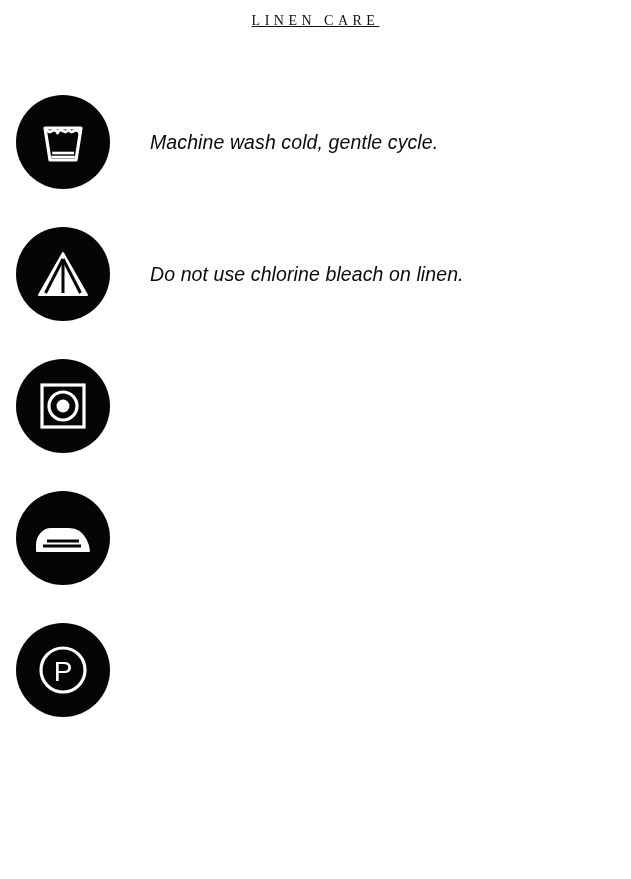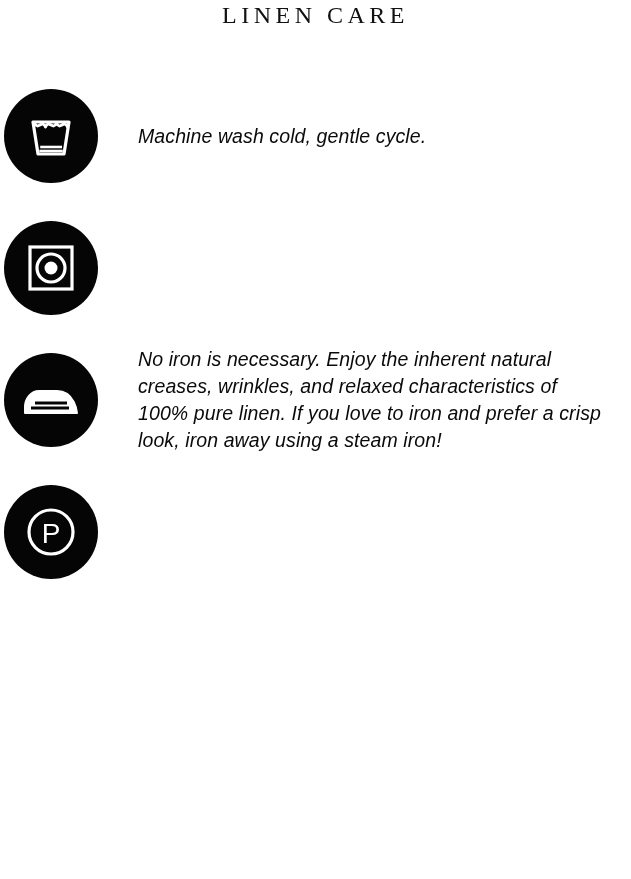--- a/index.html
+++ b/index.html
@@ -18,38 +18,39 @@
   .page {
     width: 631px;
     height: 879px;
     box-sizing: border-box;
     padding: 0;
     position: relative;
   }
   .title {
     text-align: center;
     font-family: "Liberation Serif", serif;
-    font-size: 24px;
+    font-size: 14px;
     letter-spacing: 4.5px;
     text-transform: uppercase;
     color: #111111;
-    padding-top: 2px;
+    padding-top: 8px;
     line-height: 26px;
     font-weight: 400;
+    text-decoration: underline;
   }
   .care-list {
     margin-top: 42px;
     display: flex;
     flex-direction: column;
   }
   .care-row {
     display: flex;
     align-items: center;
     min-height: 132px;
-    padding-left: 4px;
+    padding-left: 16px;
   }
   .icon-wrap {
     width: 94px;
     min-width: 94px;
     height: 94px;
     border-radius: 50%;
     background: #050505;
     display: flex;
     align-items: center;
     justify-content: center;
@@ -81,40 +82,50 @@
         <svg width="60" height="60" viewBox="0 0 60 60">
           <path d="M12 16 L48 16 L43 48 L17 48 Z" fill="none" stroke="#ffffff" stroke-width="3.2" stroke-linejoin="round"></path>
           <path d="M13.5 17 C17 25, 21 13, 24.5 21 C28 13, 32 25, 35.5 17 C39 25, 43 13, 46.5 21" fill="none" stroke="#ffffff" stroke-width="3" stroke-linecap="round" stroke-linejoin="round"></path>
           <line x1="19.2" y1="41" x2="41" y2="41" stroke="#ffffff" stroke-width="2.6"></line>
           <line x1="18.3" y1="45" x2="41.8" y2="45" stroke="#ffffff" stroke-width="2.6"></line>
         </svg>
       </div>
       <div class="care-text">Machine wash cold, gentle cycle.</div>
     </div>
 
+    <div class="care-row">
+      <div class="icon-wrap">
+        <svg width="62" height="58" viewBox="0 0 62 58">
+          <path d="M31 8 L55 50 L7 50 Z" fill="#ffffff" stroke="#ffffff" stroke-width="2" stroke-linejoin="round"></path>
+          <line x1="31" y1="14" x2="13.5" y2="48" stroke="#050505" stroke-width="3"></line>
+          <line x1="31" y1="14" x2="48.5" y2="48" stroke="#050505" stroke-width="3"></line>
+          <line x1="31" y1="14" x2="31" y2="48" stroke="#050505" stroke-width="3"></line>
+        </svg>
+      </div>
+      <div class="care-text">Do not use chlorine bleach on linen.</div>
+    </div>
 
     <div class="care-row">
       <div class="icon-wrap">
         <svg width="58" height="58" viewBox="0 0 58 58">
           <rect x="8" y="8" width="42" height="42" fill="none" stroke="#ffffff" stroke-width="3.2"></rect>
           <circle cx="29" cy="29" r="14" fill="none" stroke="#ffffff" stroke-width="3.2"></circle>
           <circle cx="29" cy="29" r="6.5" fill="#ffffff"></circle>
         </svg>
       </div>
     </div>
 
     <div class="care-row">
       <div class="icon-wrap">
         <svg width="64" height="50" viewBox="0 0 64 50">
           <path d="M6 38 L58 38 C58 38, 56 16, 38 16 L20 16 C12 16, 6 24, 6 32 Z" fill="#ffffff" stroke="#ffffff" stroke-width="2" stroke-linejoin="round"></path>
           <line x1="16" y1="28" x2="48" y2="28" stroke="#050505" stroke-width="3"></line>
           <line x1="12" y1="33" x2="50" y2="33" stroke="#050505" stroke-width="3"></line>
         </svg>
       </div>
-      <div class="care-text">No iron is necessary. Enjoy the inherent natural creases, wrinkles, and relaxed characteristics of 100% pure linen. If you love to iron and prefer a crisp look, iron away using a steam iron!</div>
     </div>
 
     <div class="care-row">
       <div class="icon-wrap">
         <svg width="62" height="62" viewBox="0 0 62 62">
           <circle cx="31" cy="31" r="22" fill="none" stroke="#ffffff" stroke-width="3.2"></circle>
           <text x="31" y="42" text-anchor="middle" font-family="Liberation Sans, sans-serif" font-size="28" fill="#ffffff">P</text>
         </svg>
       </div>
     </div>

